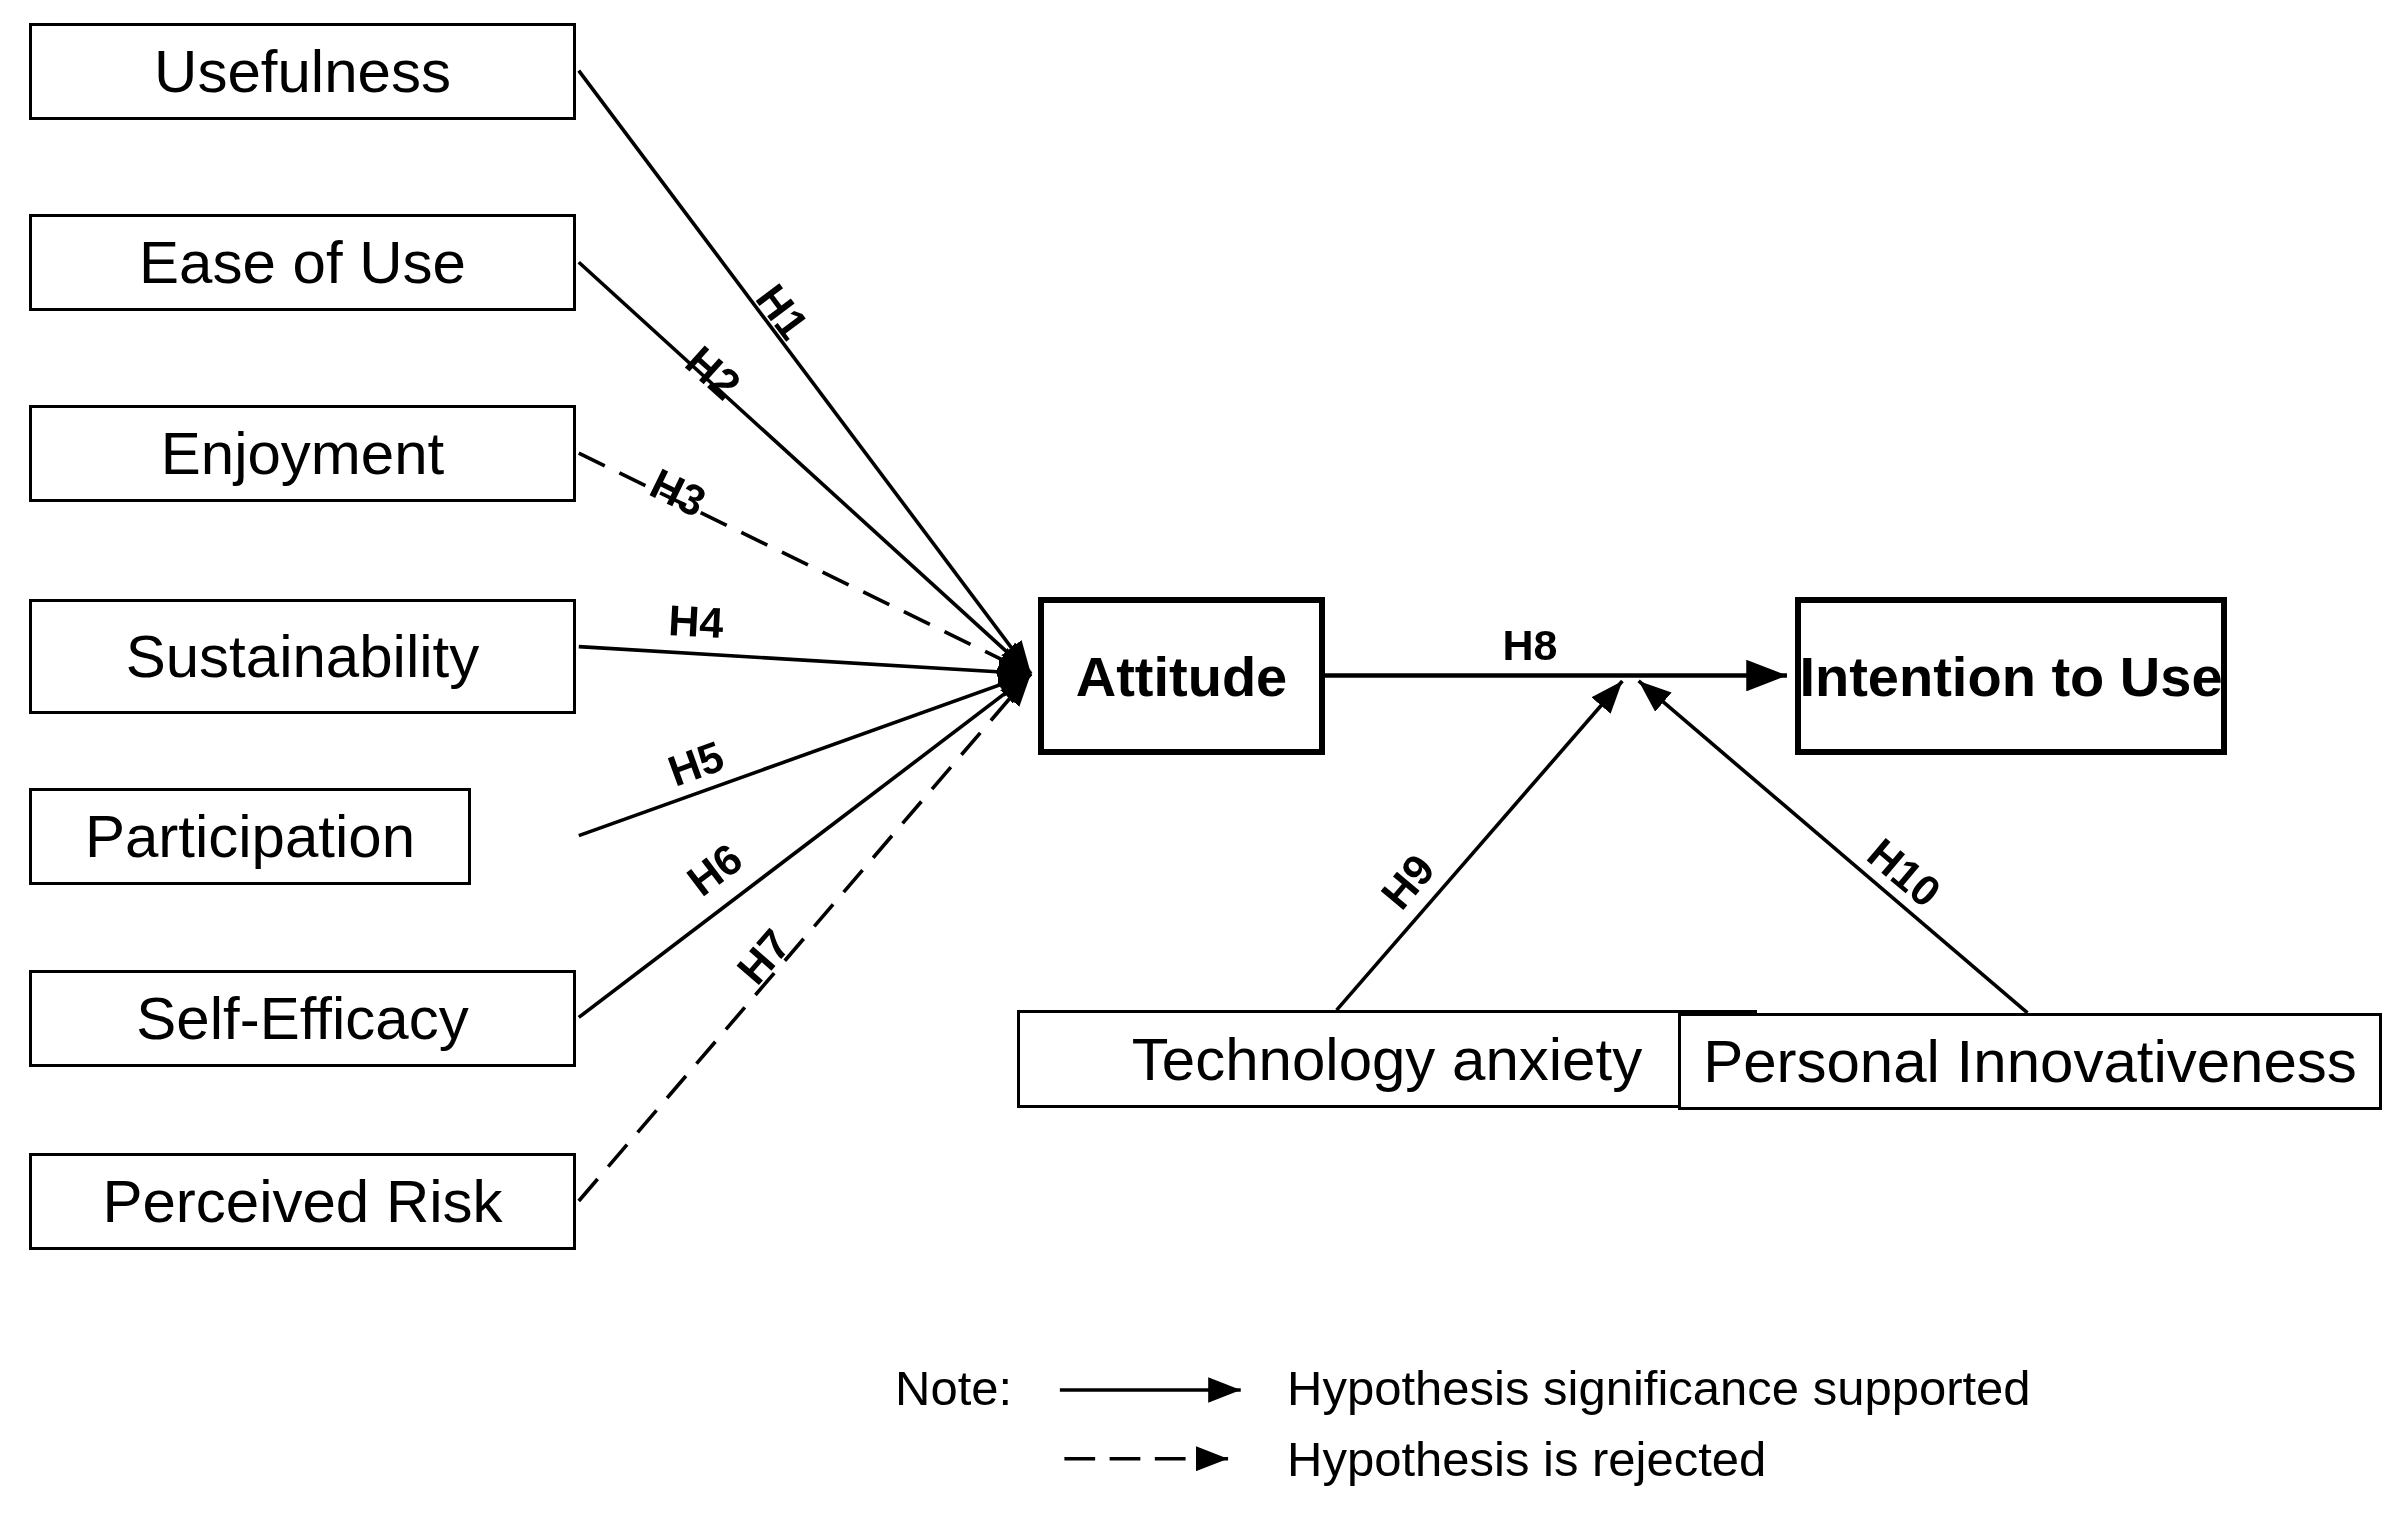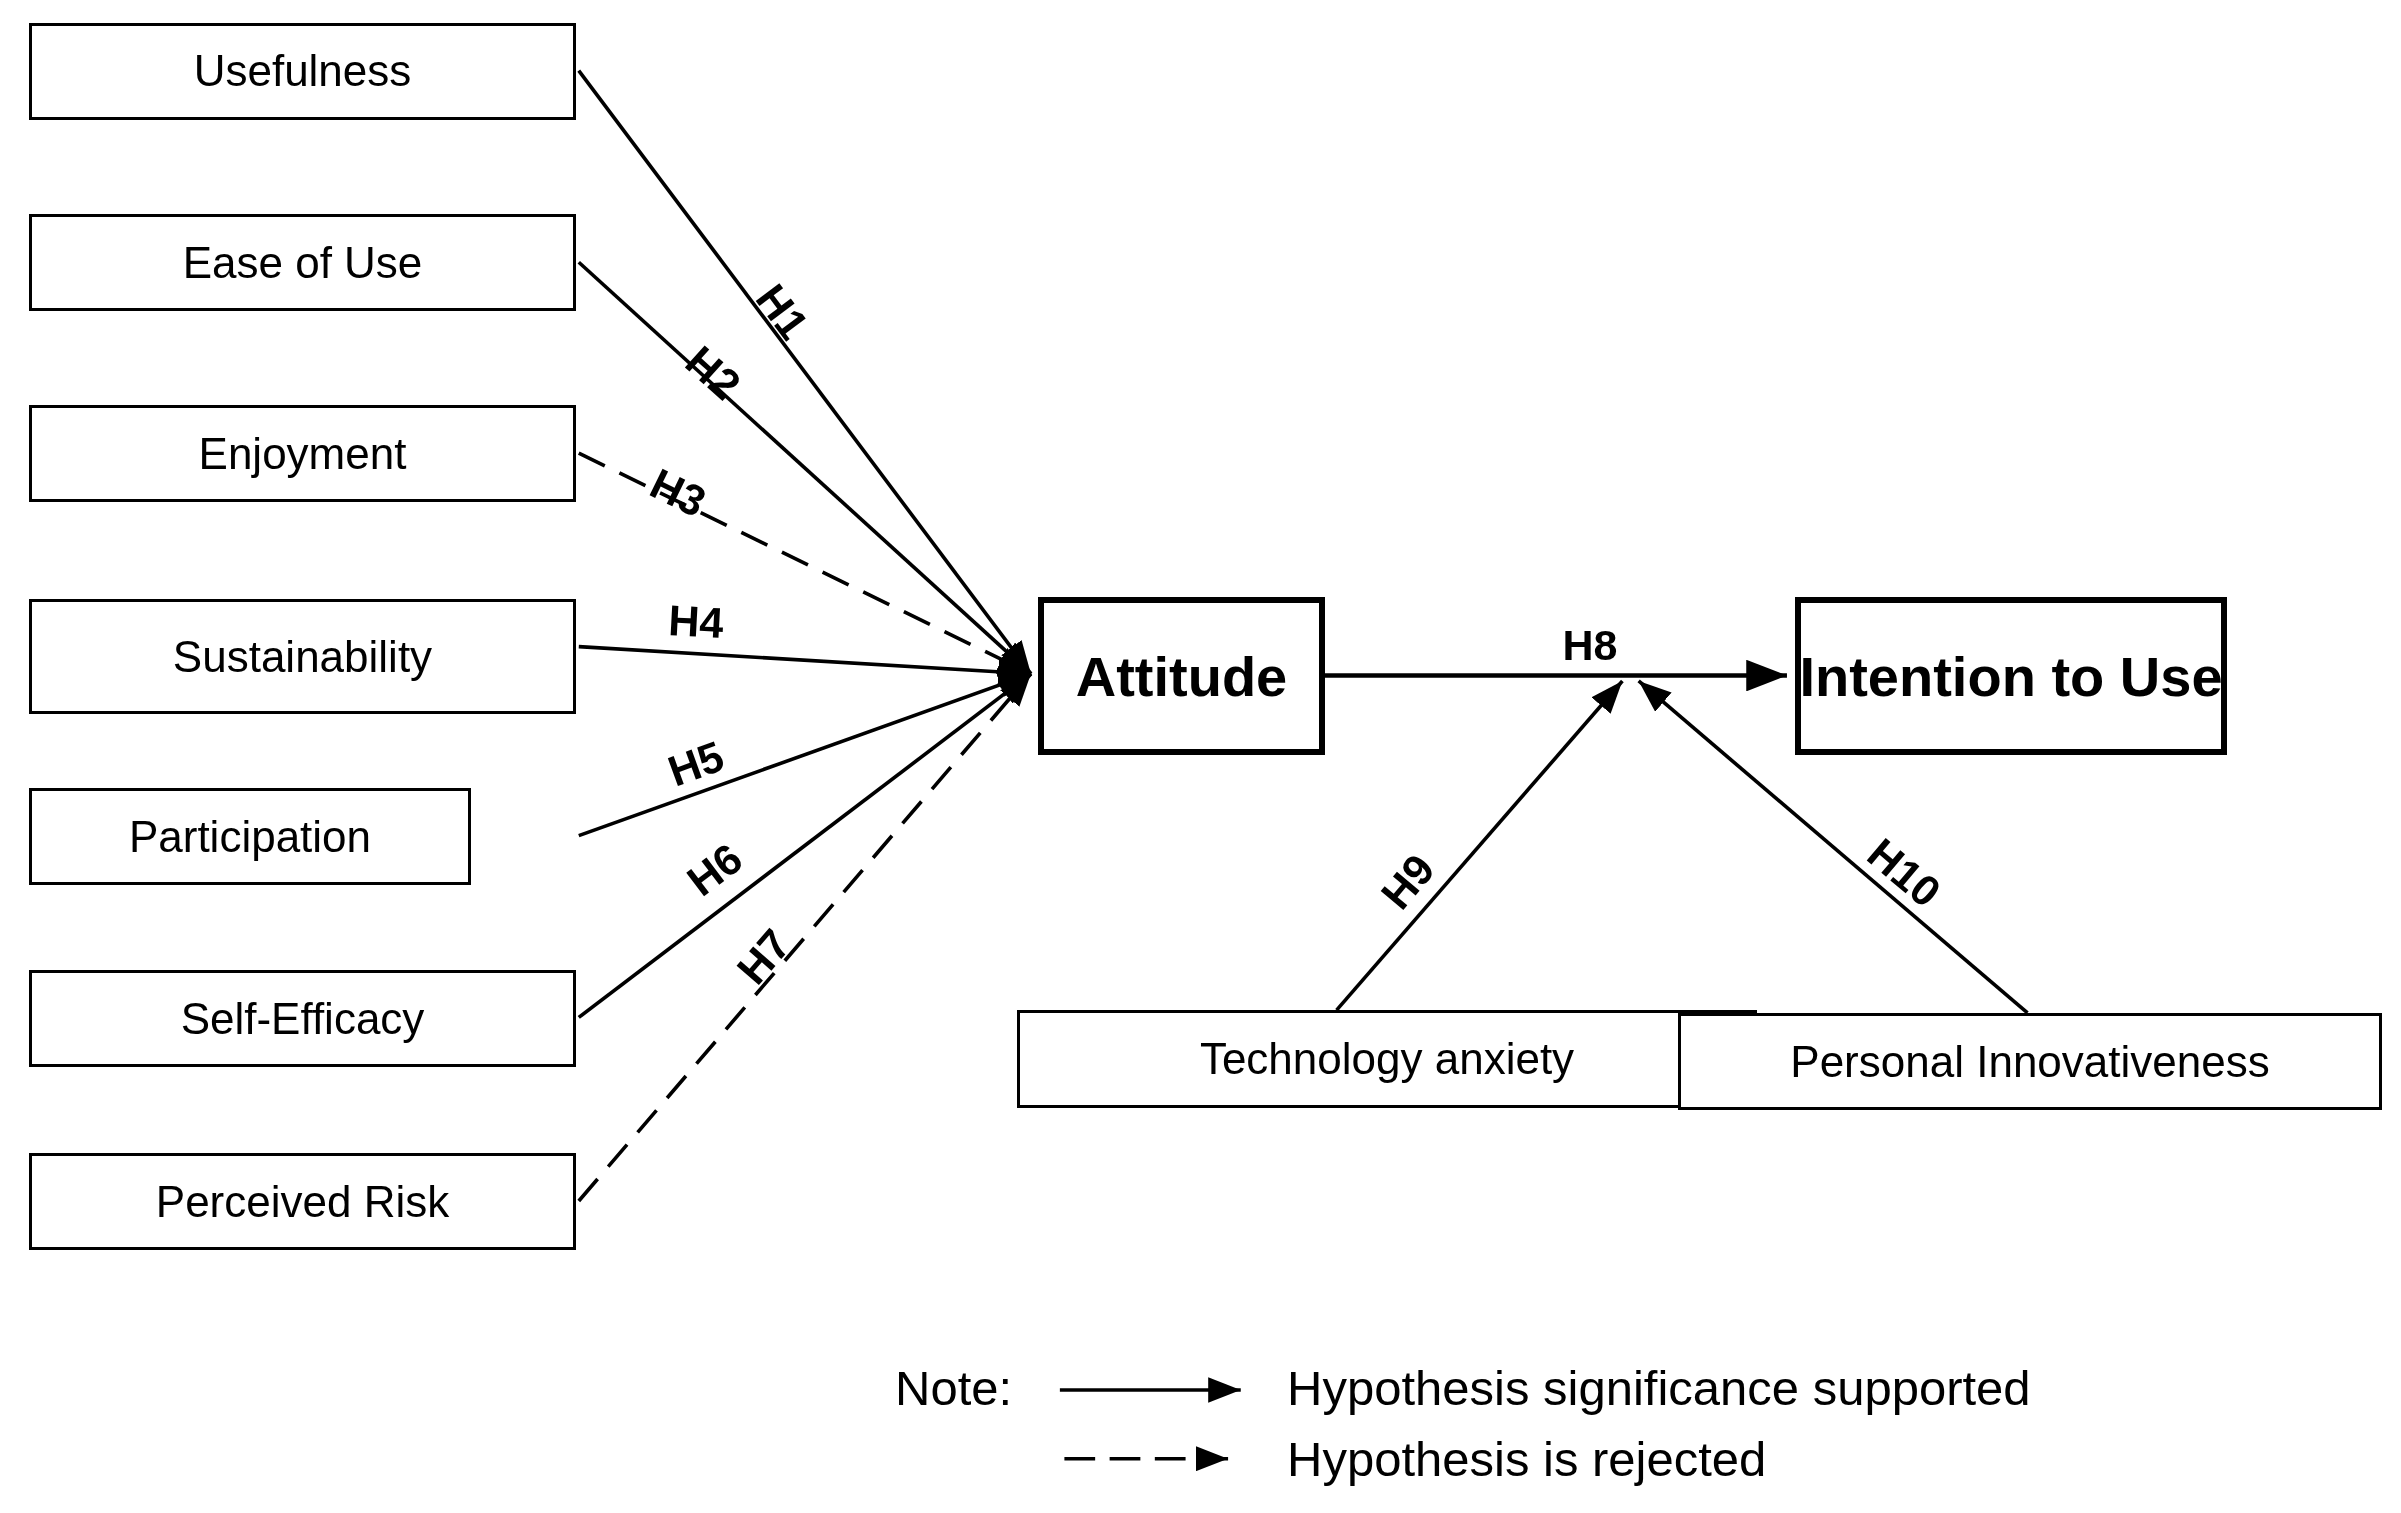--- a/index.html
+++ b/index.html
@@ -11,21 +11,21 @@
     color:#000000;
     overflow:hidden;
   }
   .layer{position:absolute;left:0;top:0;}
   .box{
     position:absolute;
     background:#ffffff;
     border:3.6px solid #000000;
     display:flex;align-items:center;justify-content:center;
     box-sizing:border-box;
-    font-size:44px;
+    font-size:60px;
     white-space:nowrap;
     z-index:2;
   }
   .box.major{
     border-width:6.3px;
     font-weight:bold;
     font-size:56px;
   }
   .hlabel{
     position:absolute;
@@ -110,21 +110,21 @@
     <span>Personal Innovativeness</span>
   </div>
 
   <div class="hlabel" style="left:782px;top:312px;transform:translate(-50%,-50%) rotate(53deg);">H1</div>
   <div class="hlabel" style="left:713px;top:373px;transform:translate(-50%,-50%) rotate(42deg);">H2</div>
   <div class="hlabel" style="left:678px;top:493px;transform:translate(-50%,-50%) rotate(26deg);">H3</div>
   <div class="hlabel" style="left:696px;top:622px;transform:translate(-50%,-50%) rotate(3deg);">H4</div>
   <div class="hlabel" style="left:696px;top:764px;transform:translate(-50%,-50%) rotate(-20deg);">H5</div>
   <div class="hlabel" style="left:715px;top:870px;transform:translate(-50%,-50%) rotate(-37deg);">H6</div>
   <div class="hlabel" style="left:764px;top:957px;transform:translate(-50%,-50%) rotate(-49deg);">H7</div>
-  <div class="hlabel" style="left:1590px;top:645px;transform:translate(-50%,-50%);">H8</div>
+  <div class="hlabel" style="left:1530px;top:645px;transform:translate(-50%,-50%);">H8</div>
   <div class="hlabel" style="left:1408px;top:882px;transform:translate(-50%,-50%) rotate(-50deg);">H9</div>
   <div class="hlabel" style="left:1904px;top:873px;transform:translate(-50%,-50%) rotate(40deg);">H10</div>
 
   <div class="legend-text" style="left:895px;top:1388px;">Note:</div>
   <div class="legend-text" style="left:1287px;top:1388px;">Hypothesis significance supported</div>
   <div class="legend-text" style="left:1287px;top:1459px;">Hypothesis is rejected</div>
 
 </div>
 
 

